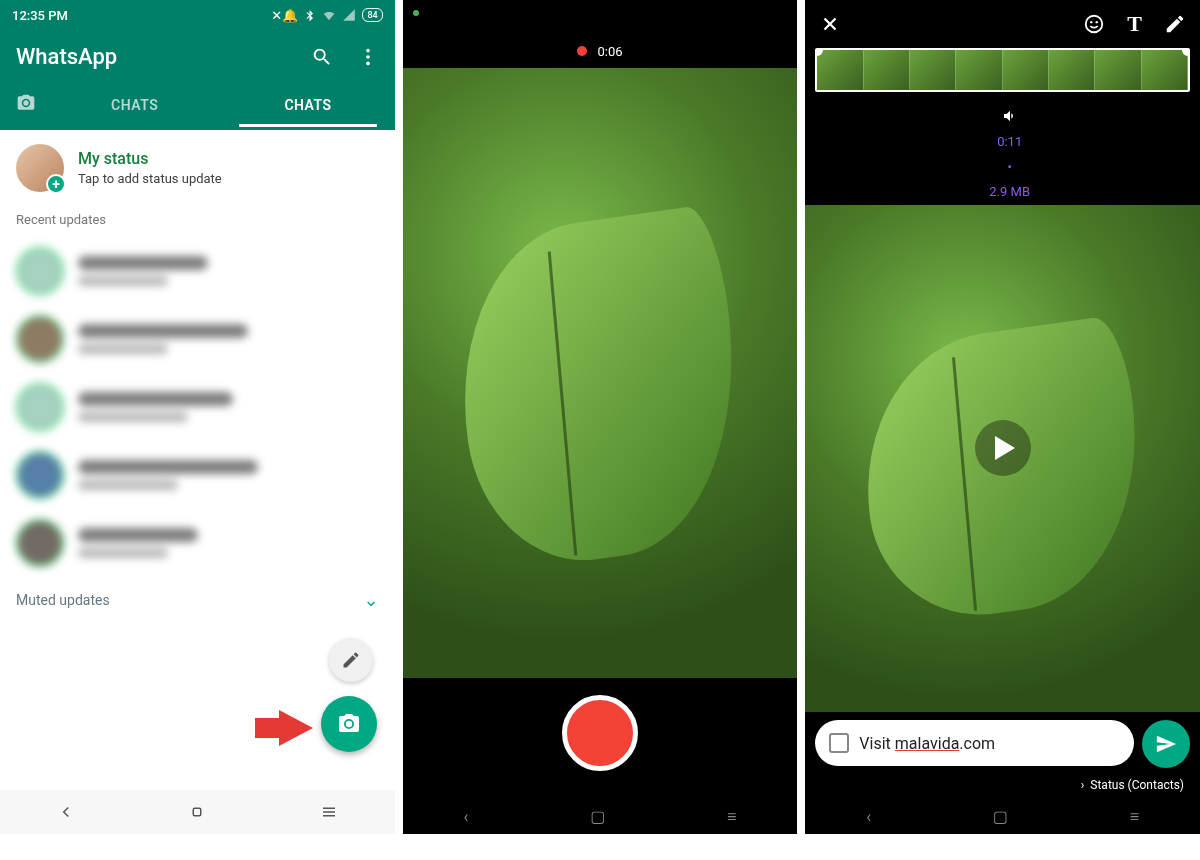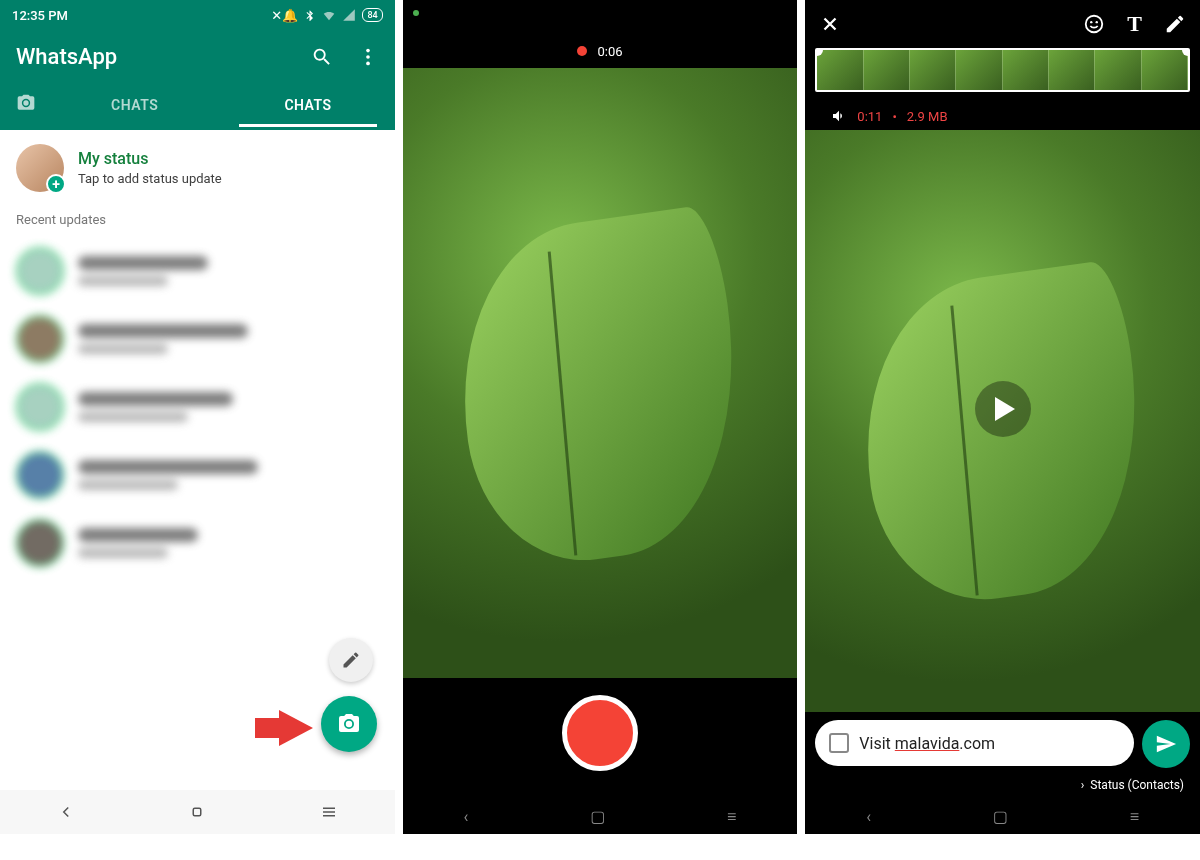--- a/index.html
+++ b/index.html
@@ -60,21 +60,21 @@
 
 
 .s3 { background: #000; }
 .s3-top { height: 48px; display: flex; align-items: center; justify-content: space-between; padding: 0 14px; color: #fff; }
 .s3-top .left, .s3-top .right { display: flex; align-items: center; gap: 22px; }
 .s3-top svg { fill: #fff; width: 22px; height: 22px; }
 .s3-thumbstrip { height: 44px; margin: 0 10px; border: 2px solid #fff; position: relative; display: flex; overflow: hidden; border-radius: 2px; }
 .s3-thumbstrip .thumb { flex: 1; background: linear-gradient(135deg,#6ba33a,#3a6020); border-right: 1px solid rgba(255,255,255,0.2); }
 .s3-dot { width: 12px; height: 12px; background: #fff; border-radius: 50%; position: absolute; top: -6px; }
 .s3-dot.a { left: -6px; } .s3-dot.b { right: -6px; }
-.s3-info { display: inline-flex; align-items: center; gap: 10px; background: rgba(0,0,0,0.5); color: #ef4444; padding: 6px 12px; border-radius: 20px; margin: 10px 0 0 14px; font-size: 13px; }
+.s3-info { display: inline-flex; align-items: center; gap: 10px; background: rgba(0,0,0,0.5); color: #8b5cf6; padding: 6px 12px; border-radius: 20px; margin: 10px 0 0 14px; font-size: 13px; flex-direction: column; }
 .s3-preview { flex: 1; position: relative; }
 .s3-play { position: absolute; left: 50%; top: 48%; transform: translate(-50%,-50%); width: 56px; height: 56px; border-radius: 50%; background: rgba(0,0,0,0.35); display: flex; align-items: center; justify-content: center; }
 .s3-play::after { content:''; width:0; height:0; border-top:12px solid transparent; border-bottom:12px solid transparent; border-left:20px solid #fff; margin-left:4px; }
 .s3-caption-row { display: flex; align-items: flex-start; gap: 8px; padding: 8px 10px; }
 .s3-caption { flex: 1; background: #fff; border-radius: 28px; height: 46px; display: flex; align-items: center; padding: 0 14px; gap: 10px; color: #222; font-size: 16px; }
 .s3-caption .img-icon { width: 20px; height: 20px; border: 2px solid #888; border-radius: 3px; position: relative; }
 .s3-sendbtn { width: 48px; height: 48px; border-radius: 50%; background: #00a884; display: flex; align-items: center; justify-content: center; }
 .s3-sendbtn svg { fill: #fff; width: 22px; height: 22px; }
 .s3-recipients { color: #fff; font-size: 12px; text-align: right; padding: 2px 16px 6px; display: flex; justify-content: flex-end; align-items: center; gap: 6px; }
 .s3-navbar { height: 36px; display: flex; align-items: center; justify-content: space-around; }
@@ -169,20 +169,24 @@
       </div>
     </div>
   <div class="s1-contact">
       <div class="av" style="background:#5a5248"></div>
       <div class="lines">
         <div class="l1" style="width:120px"></div>
         <div class="l2"></div>
       </div>
     </div>
 
+  <div class="s1-muted">
+    <span>Muted updates</span>
+    <span class="s1-chevron">⌄</span>
+  </div>
 
   <div class="s1-fab-edit">
     <svg viewBox="0 0 24 24" width="20" height="20" fill="#555">
         <path d="M3 17.25V21h3.75L17.8 9.94l-3.75-3.75L3 17.25zM20.7 7.04a1 1 0 000-1.41l-2.34-2.34a1 1 0 00-1.41 0l-1.83 1.83 3.75 3.75 1.83-1.83z"></path>
       </svg>
   </div>
   <div class="s1-fab-cam">
     <svg viewBox="0 0 24 24" width="24" height="24">
         <path d="M12 15.2a3.2 3.2 0 100-6.4 3.2 3.2 0 000 6.4zM9 2L7.2 4H4a2 2 0 00-2 2v12a2 2 0 002 2h16a2 2 0 002-2V6a2 2 0 00-2-2h-3.2L15 2H9zm3 15a5 5 0 110-10 5 5 0 010 10z"></path>
       </svg>

